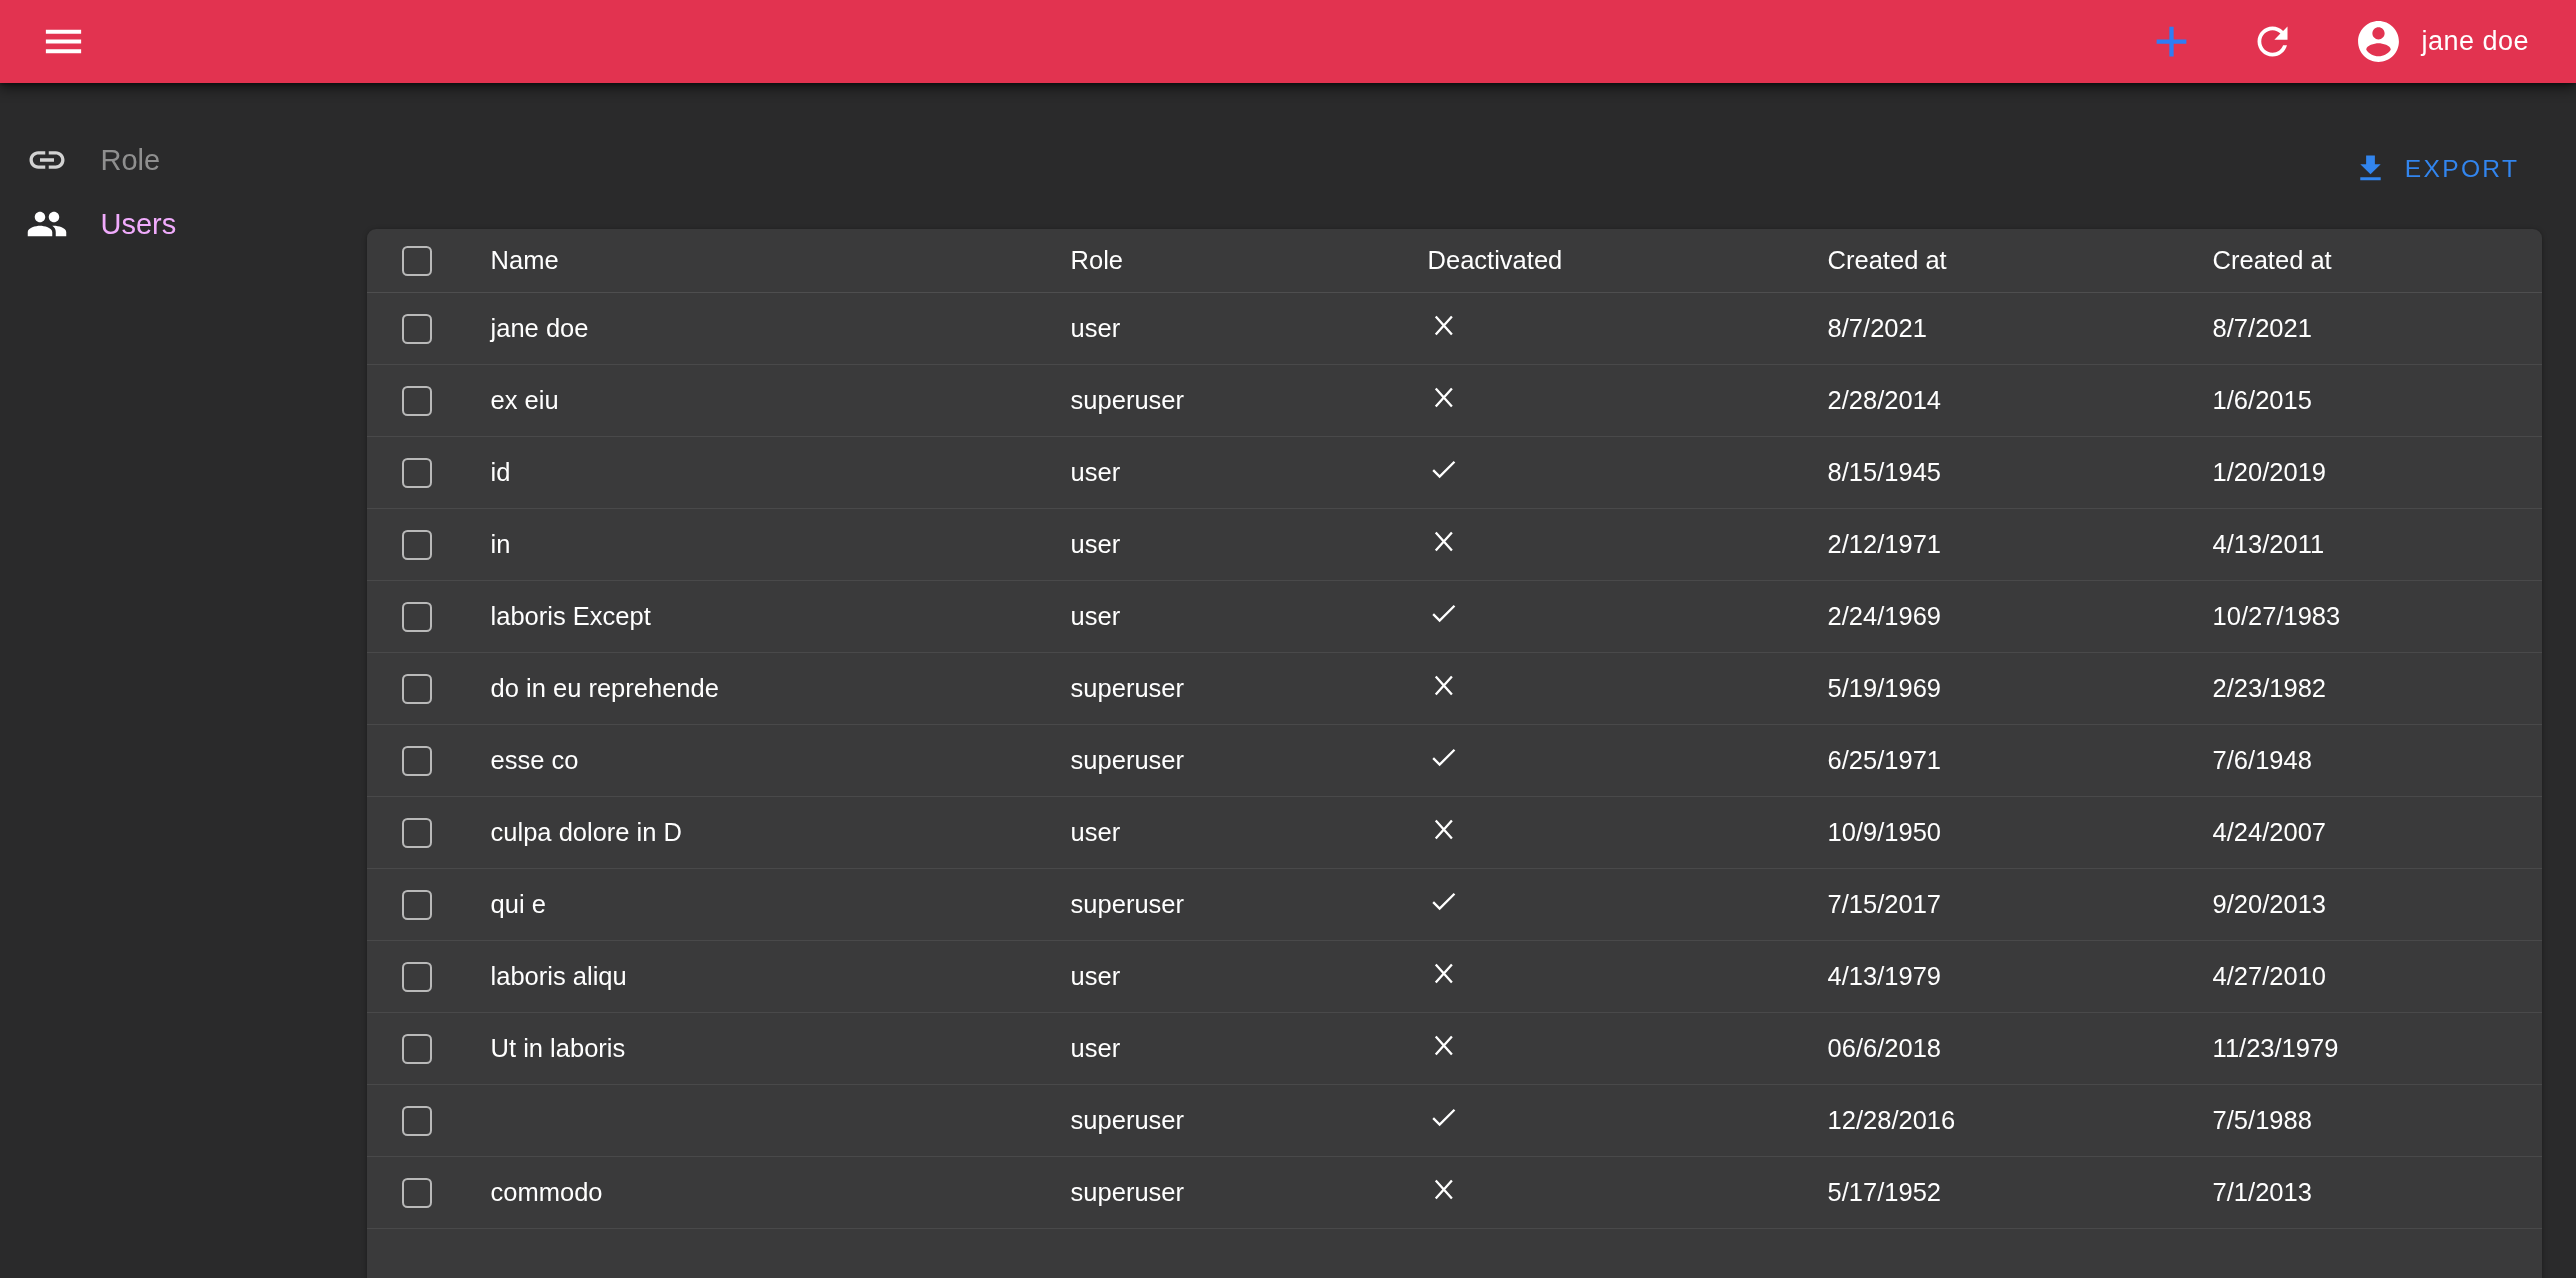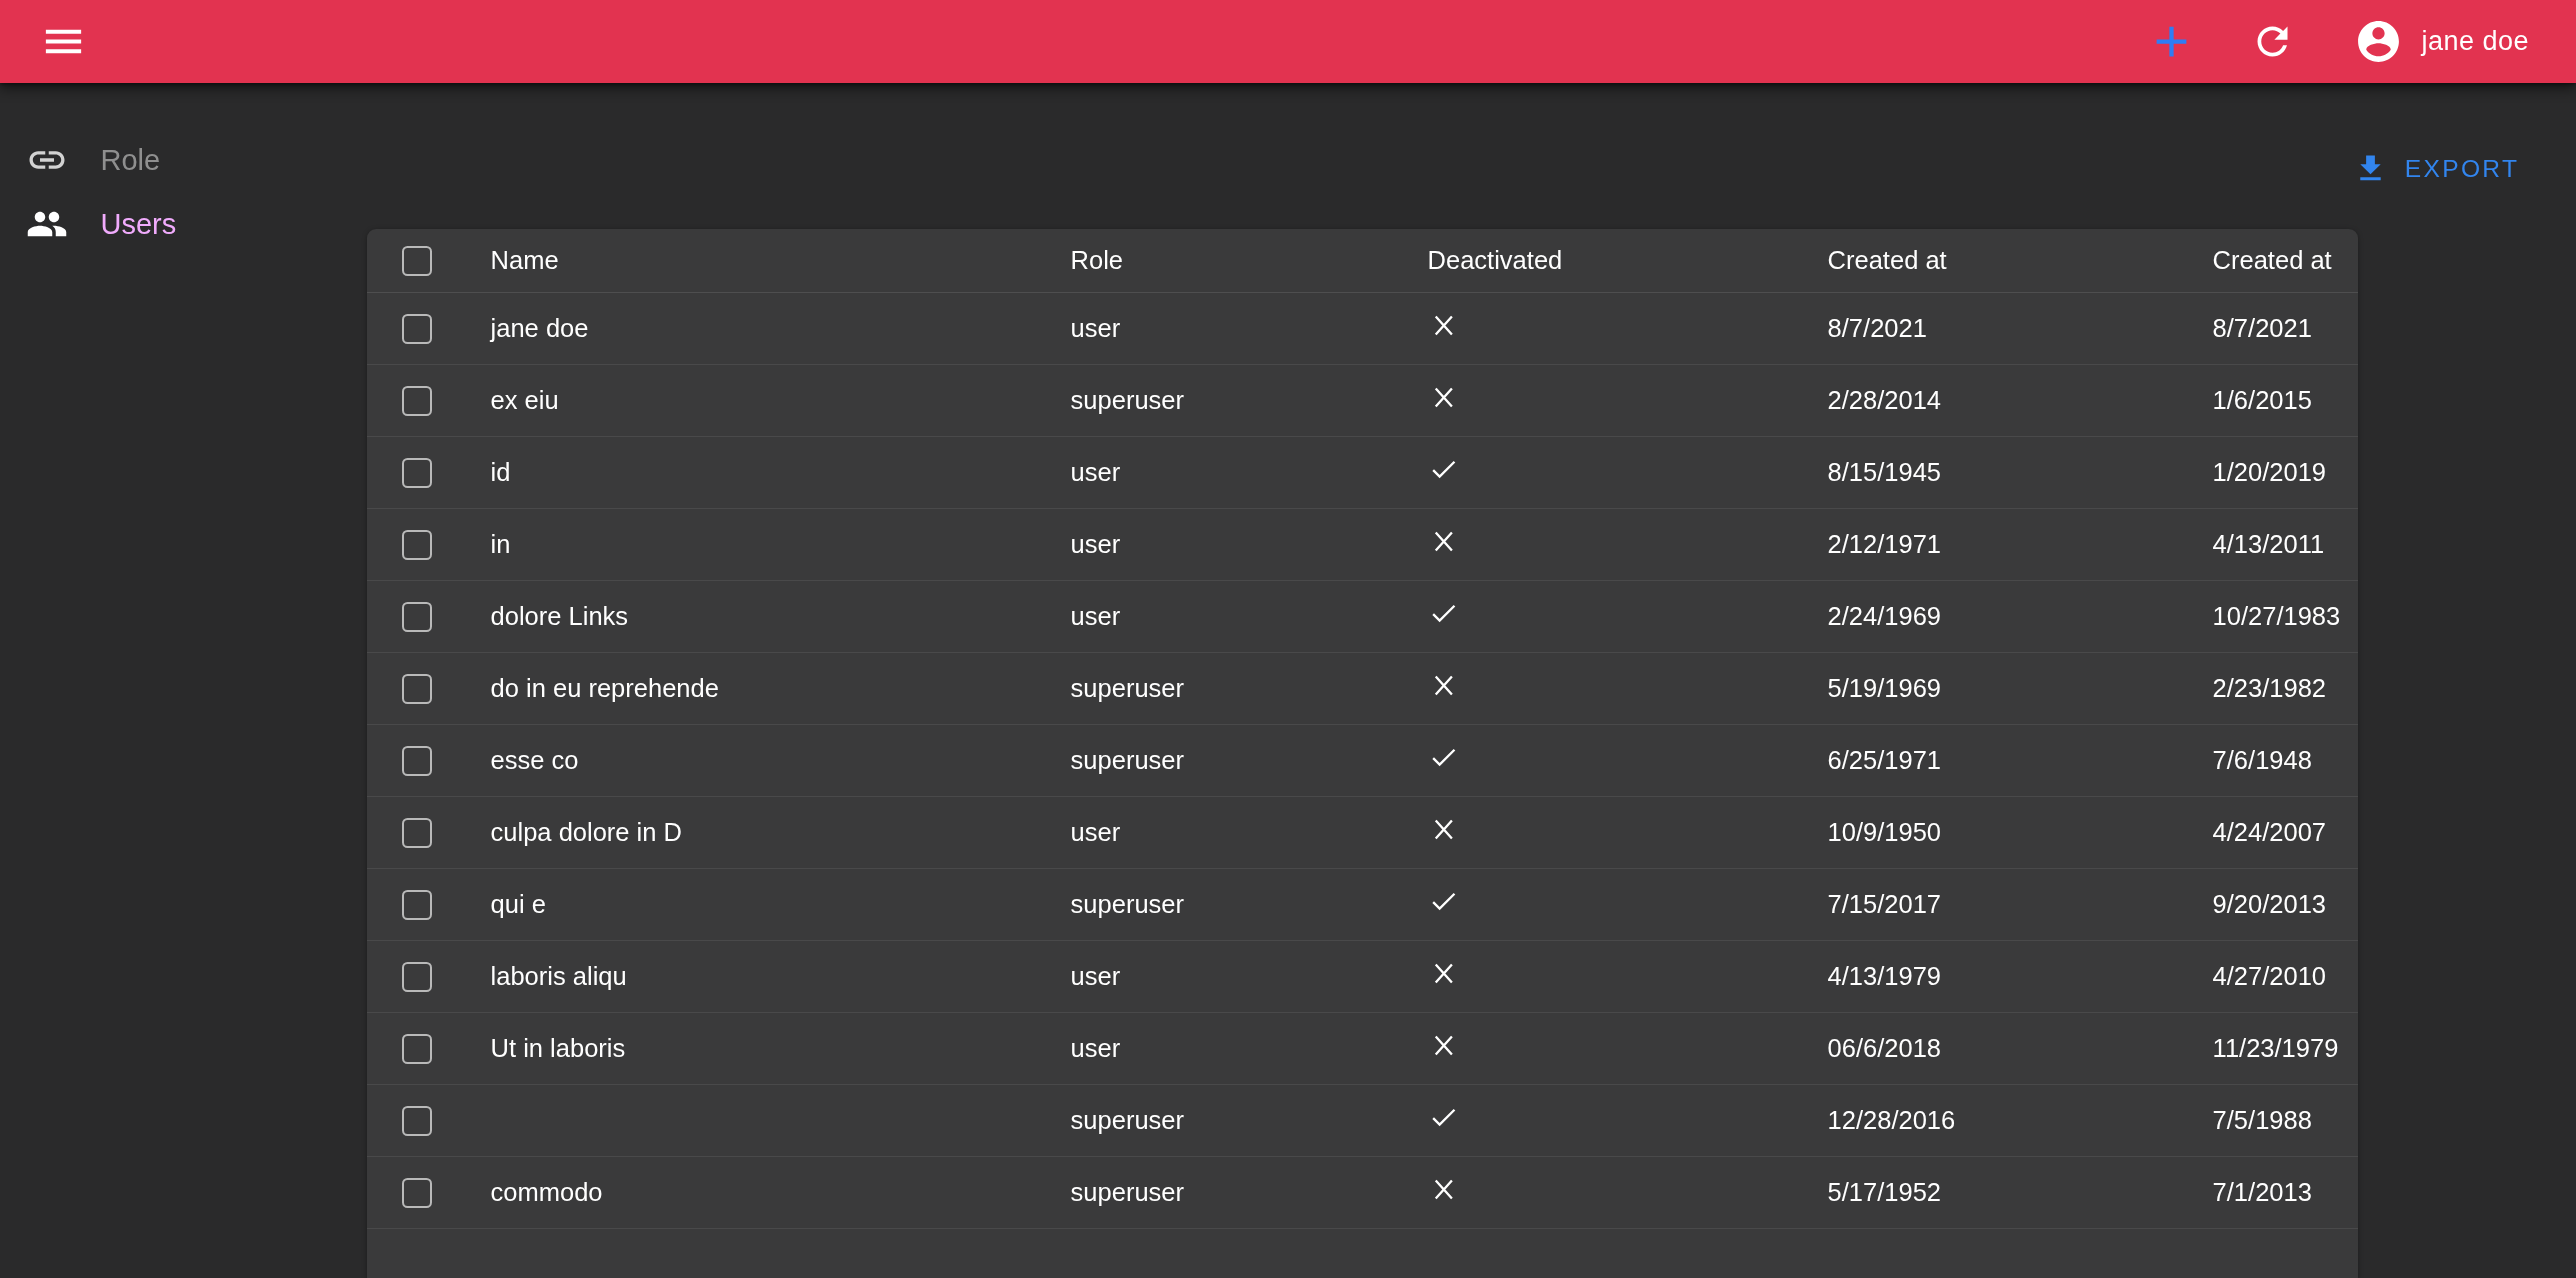--- a/index.html
+++ b/index.html
@@ -58,21 +58,21 @@
   .export-btn {
     background: none; border: none; cursor: pointer;
     display: flex; align-items: center; gap: 16.4px;
     color: #3285ee; font-family: "Liberation Sans", sans-serif;
     font-size: 24.6px; font-weight: 500; letter-spacing: 2.3px;
     padding: 9px 12.7px;
   }
 
   
   .card {
-    position: absolute; left: 0; top: 146px; width: 1991px; bottom: 0;
+    position: absolute; left: 0; top: 146px; width: 2175px; bottom: 0;
     background: #3a3a3b;
     border-radius: 9px 9px 0 0;
     overflow: hidden;
     box-shadow: 0 1.8px 5.5px rgba(0,0,0,0.35);
   }
   table { width: 100%; border-collapse: collapse; table-layout: fixed; }
   col.c-check { width: 109px; }
   col.c-name { width: 580px; }
   col.c-role { width: 357px; }
   col.c-deact { width: 400px; }
@@ -239,21 +239,21 @@
         <svg width="31" height="31" viewBox="0 0 24 24">
                   <path fill="none" stroke="#ffffff" stroke-width="1.8" d="M6 5l12.5 14M18.5 5L6 19"></path>
                 </svg>
       </span>
     </td>
     <td>2/12/1971</td>
     <td>4/13/2011</td>
   </tr>
           <tr>
     <td class="check-cell"><span class="checkbox"></span></td>
-    <td>dolore Links</td>
+    <td>laboris Except</td>
     <td>user</td>
     <td>
       <span class="bool-icon">
         <svg width="31" height="31" viewBox="0 0 24 24">
                   <path fill="none" stroke="#ffffff" stroke-width="1.8" d="M4 12.5l5 5L20.5 6"></path>
                 </svg>
       </span>
       
     </td>
     <td>2/24/1969</td>

